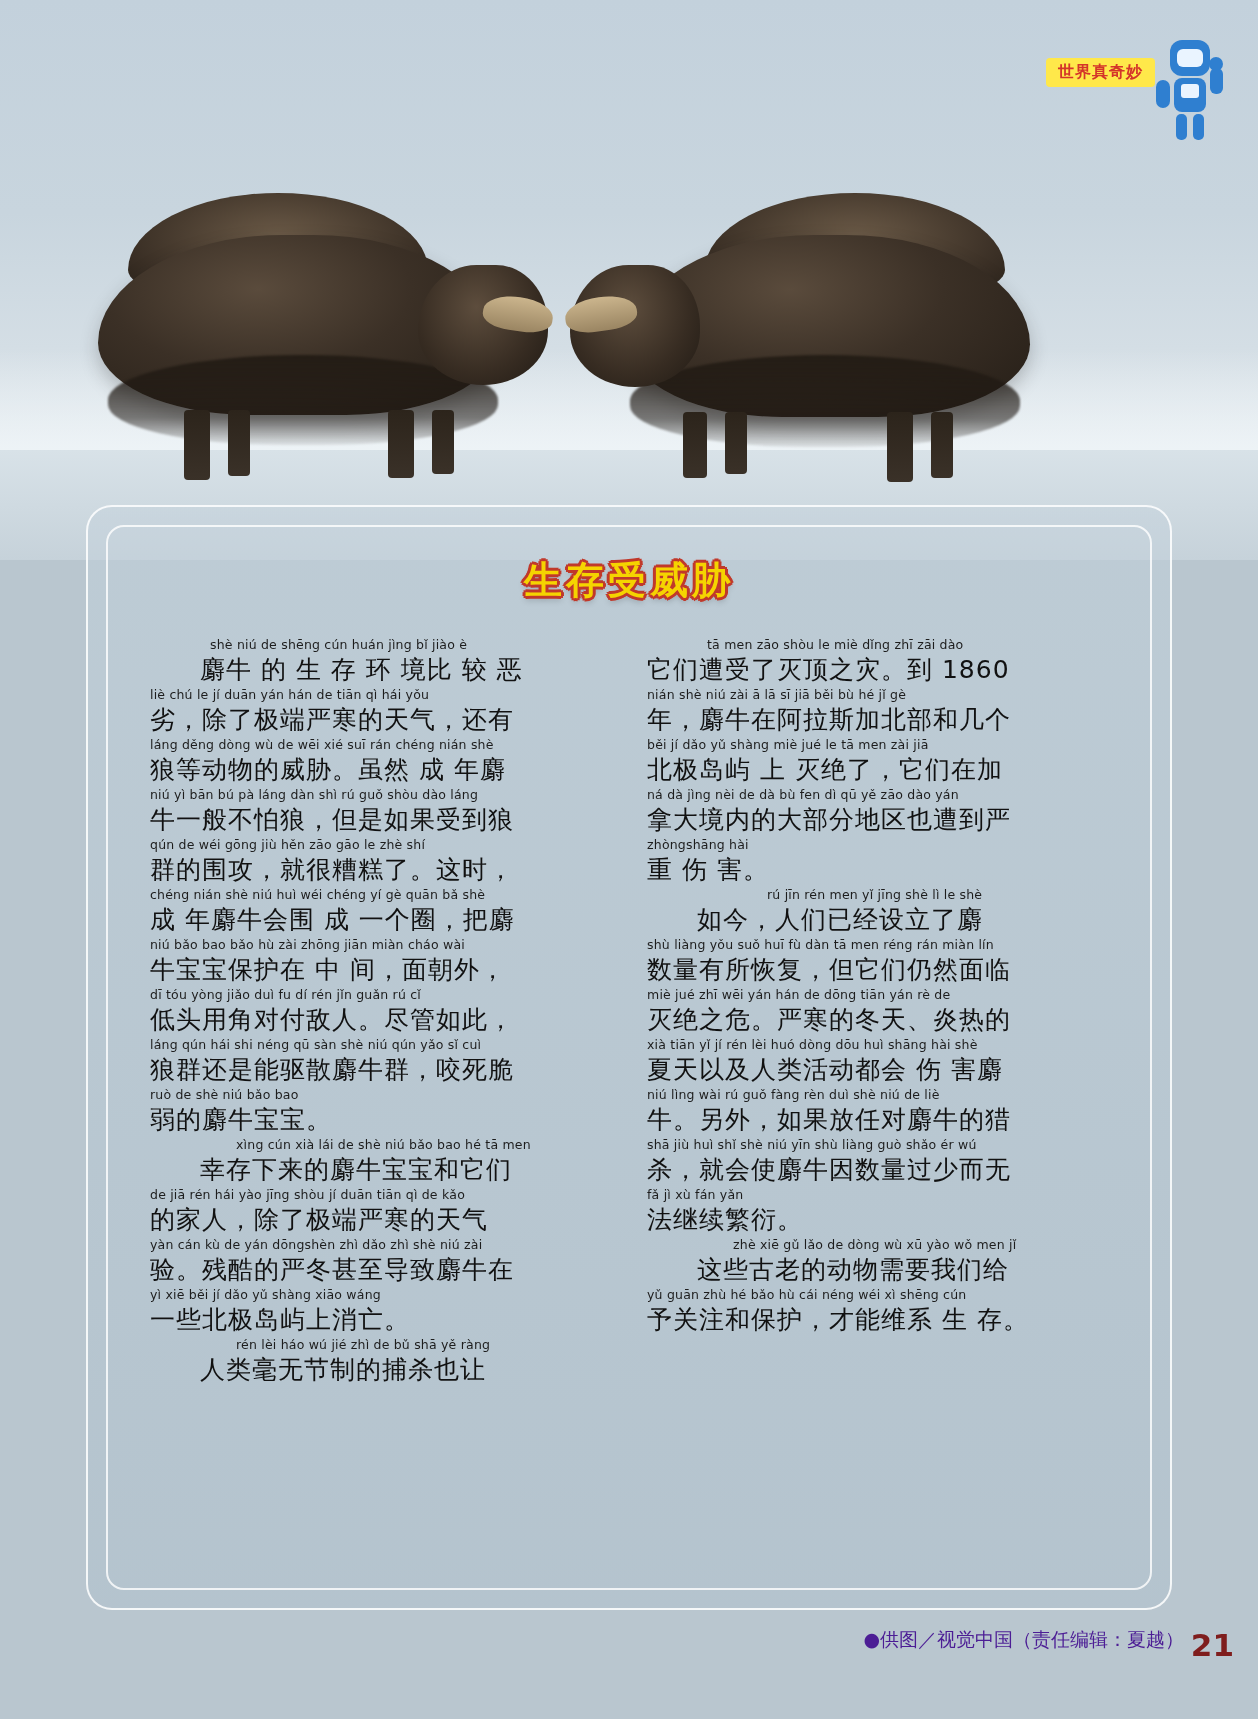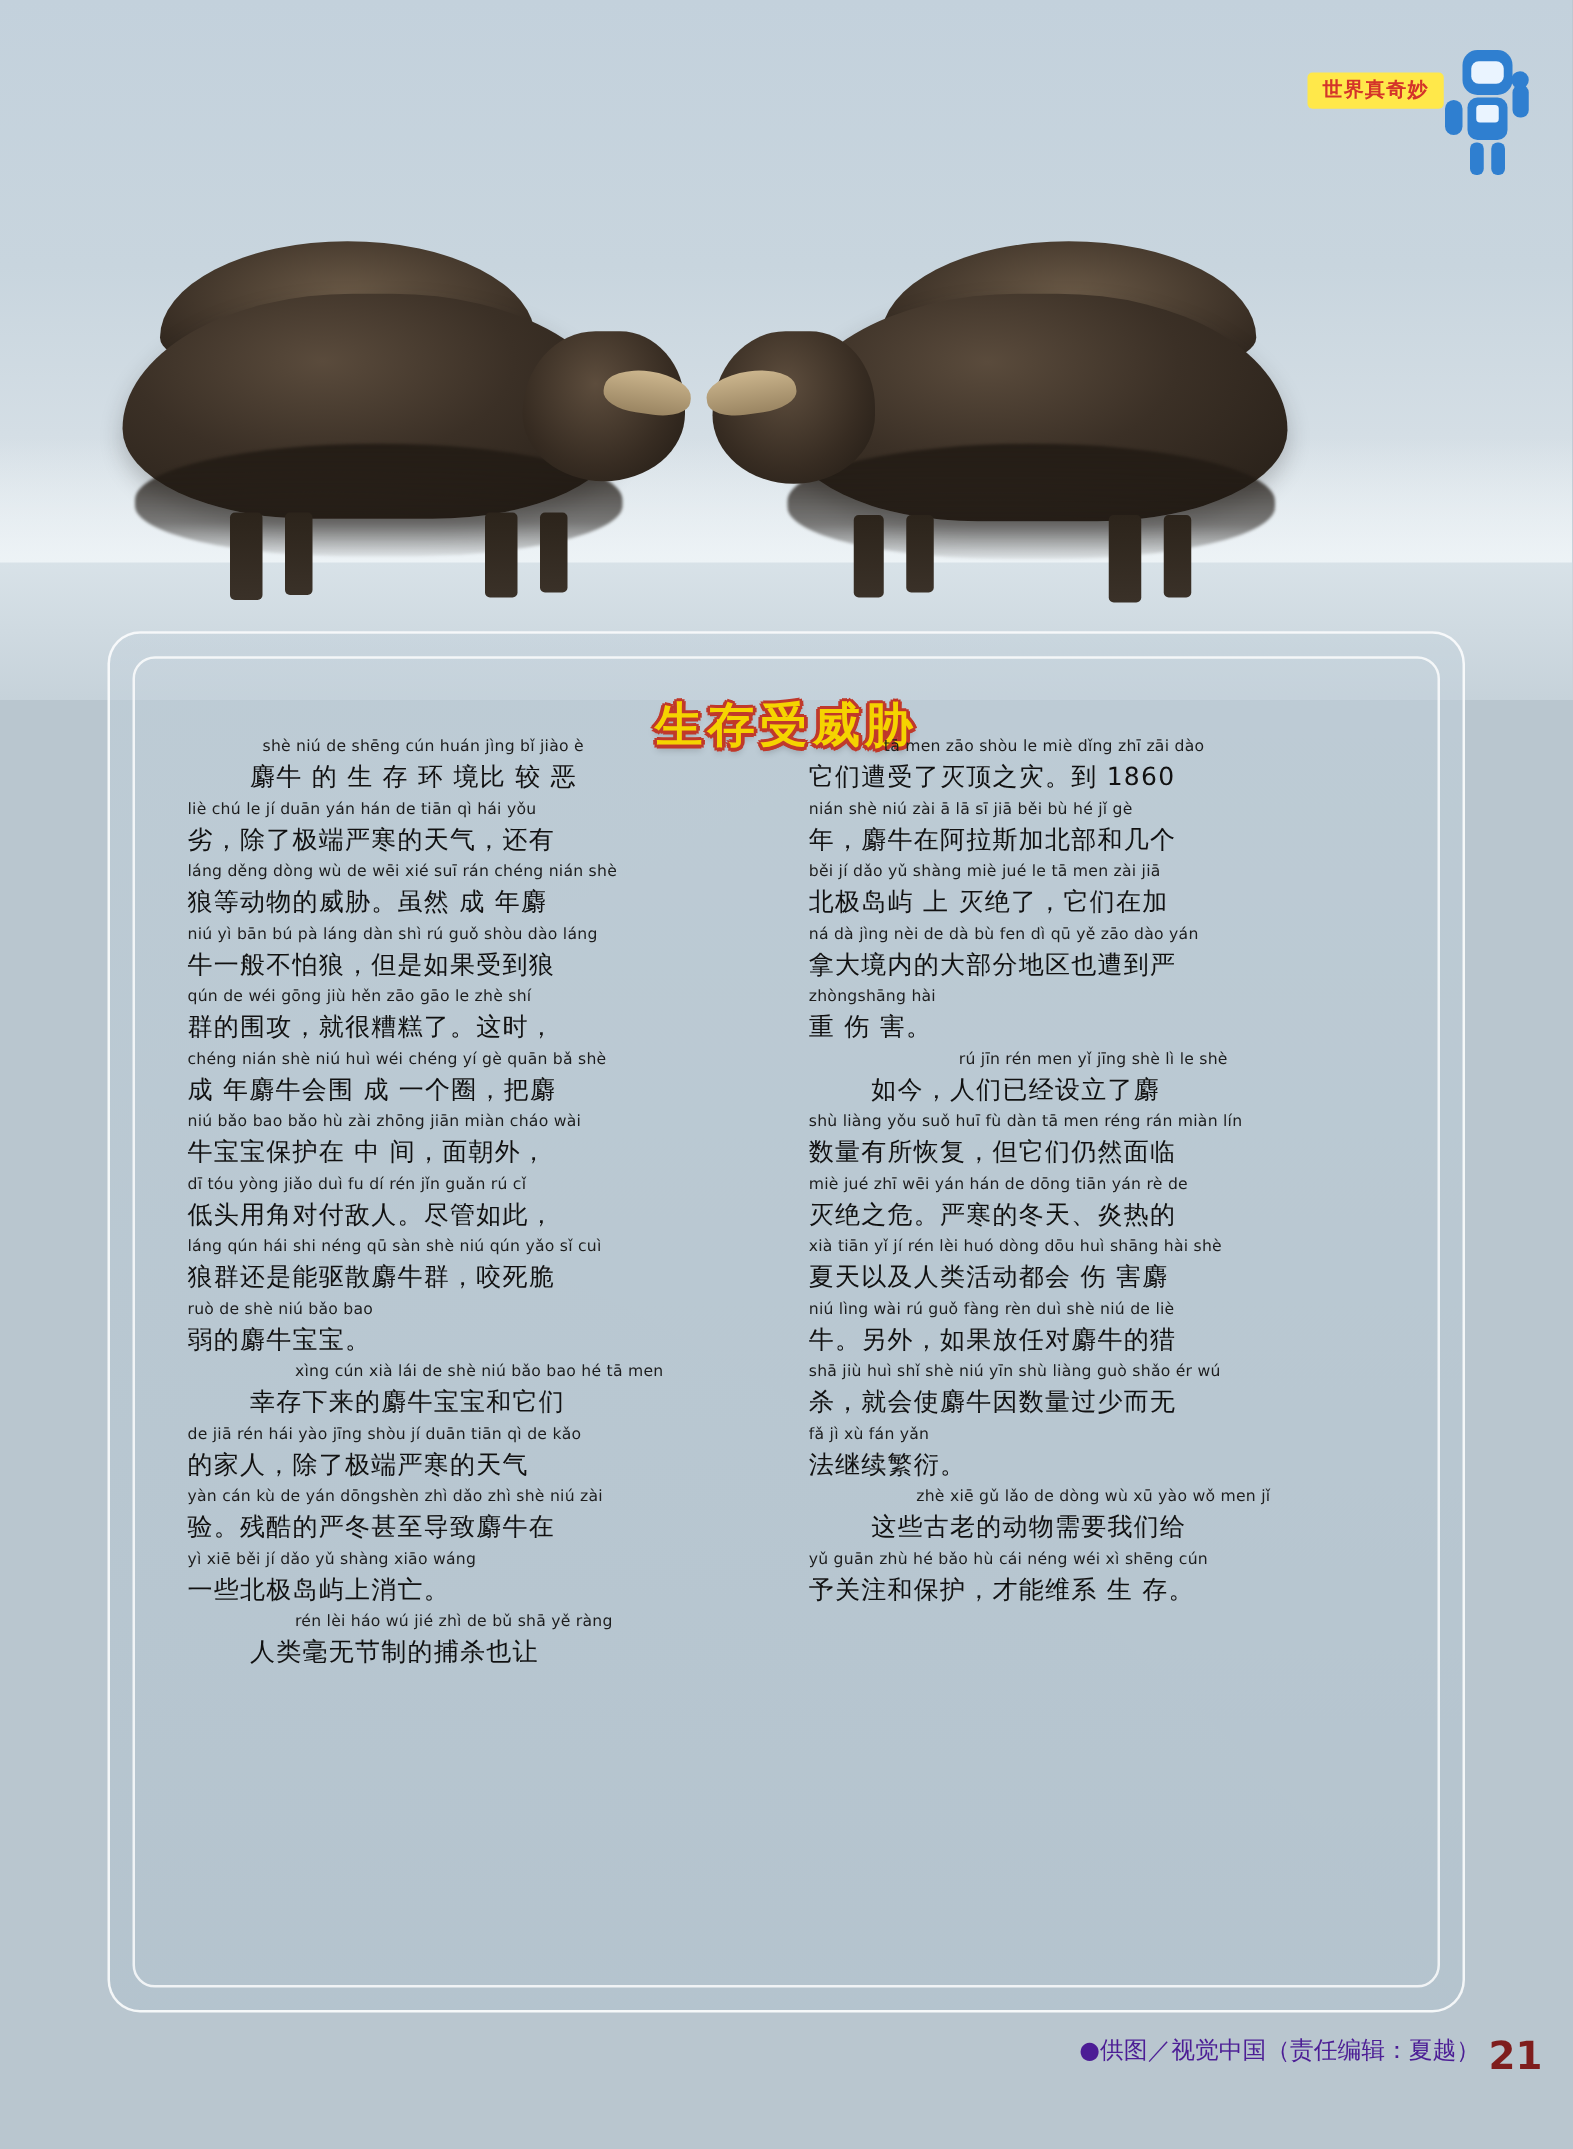--- a/index.html
+++ b/index.html
@@ -114,38 +114,38 @@
     font-family: "DejaVu Sans", "Liberation Sans", sans-serif;
     margin-top: 41px;
   }
 
   .columns {
     position: absolute;
     left: 42px; right: 42px; top: 62px; bottom: 24px;
     display: flex;
     gap: 36px;
   }
-  .col { flex: 1 1 0; }
+  .col { flex: 1 1 0; margin-top: 48px; }
 
   
   .line { margin-bottom: 1px; }
   .pinyin {
     font-size: 12.5px;
     color: #1d1d1d;
     font-family: "DejaVu Sans", "Liberation Sans", sans-serif;
     line-height: 15px;
     letter-spacing: 0.2px;
     white-space: nowrap;
     height: 16px;
   }
   .pinyin.indent2 { padding-left: 60px; }
   .pinyin.indent3 { padding-left: 86px; }
   .pinyin.indent4 { padding-left: 120px; }
   .hanzi {
-    font-size: 20px;
+    font-size: 25px;
     color: #111;
     font-family: "DejaVu Sans", "Liberation Sans", sans-serif;
     line-height: 33px;
     letter-spacing: 1px;
     white-space: nowrap;
   }
   .hanzi.indent { text-indent: 50px; }
 
   
   .footer {

